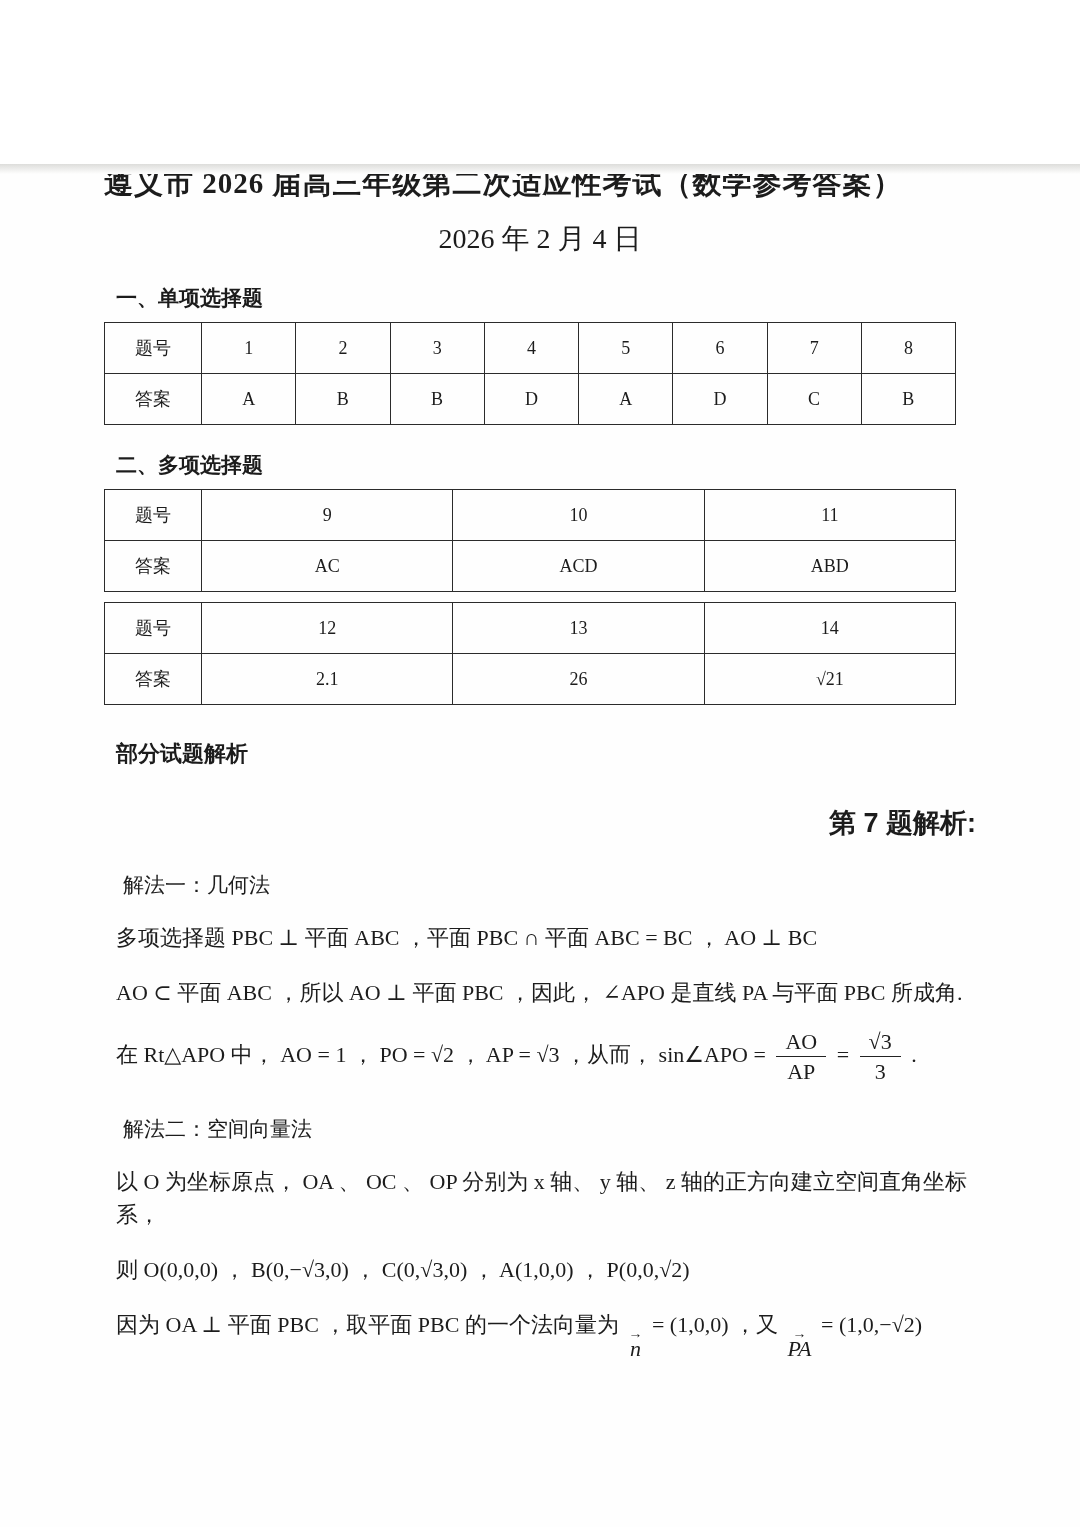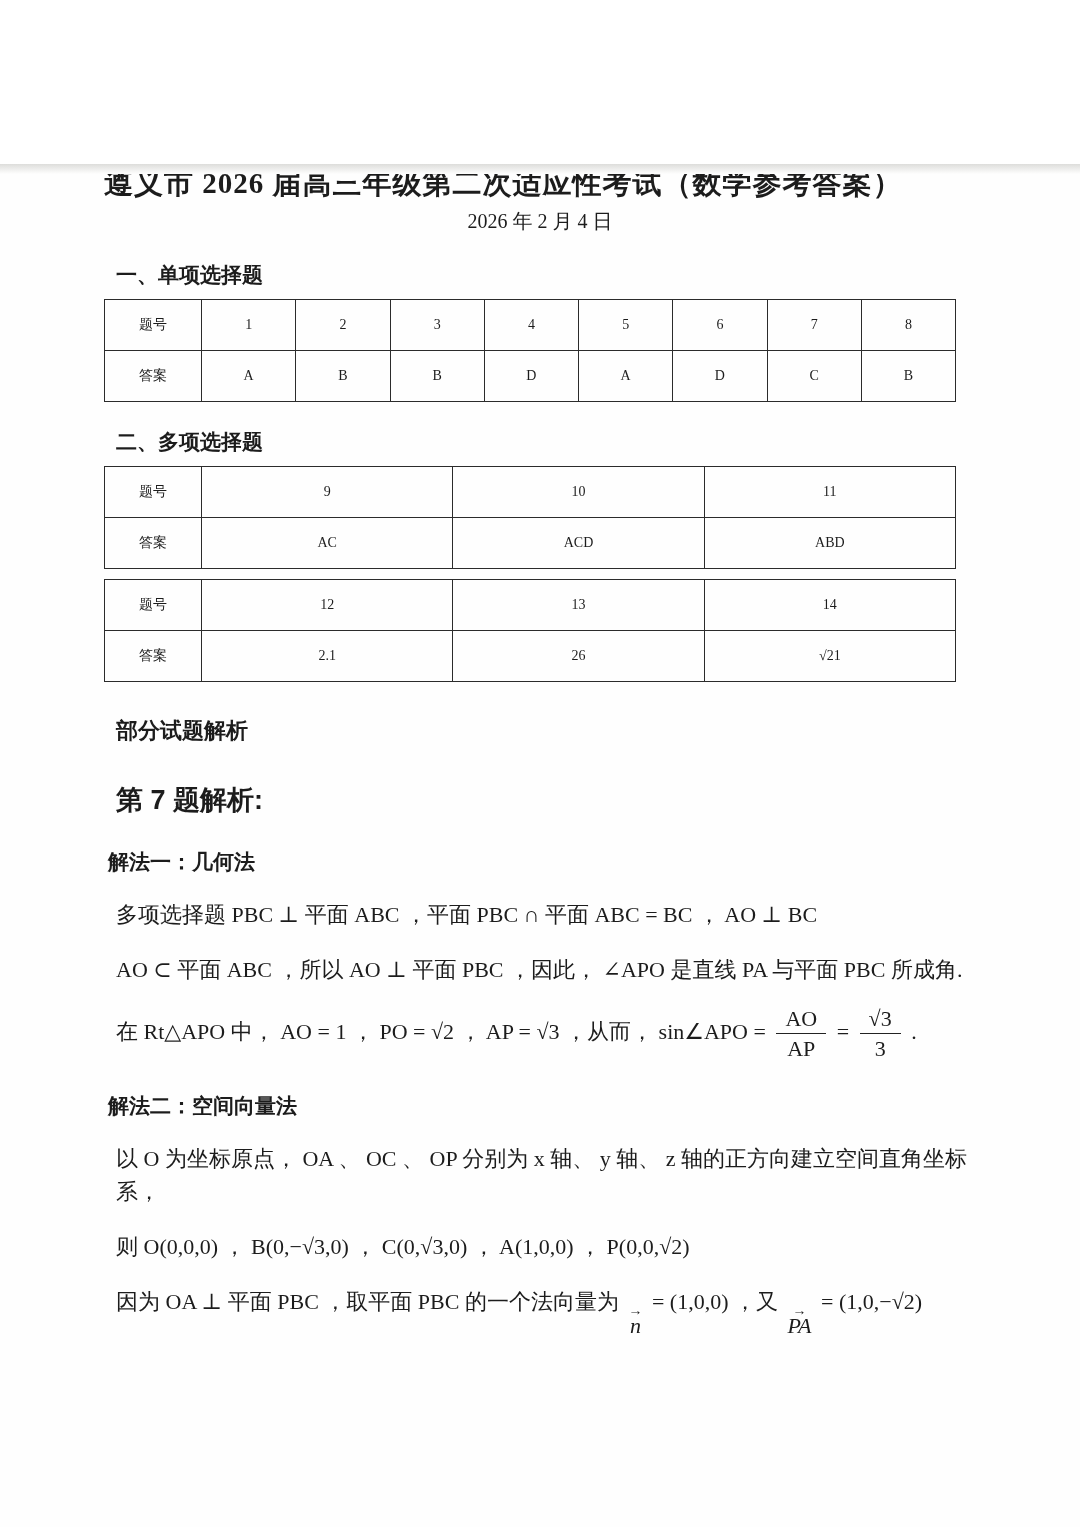--- a/index.html
+++ b/index.html
@@ -13,48 +13,48 @@
   .page::before{
     content:""; position:absolute; top:0; left:0; right:0; height:10px;
     background:linear-gradient(#dddddb,#fefefe); pointer-events:none;
   }
   .content { padding:0 104px; }
 
   .doc-title {
     margin-top:164px; 
     font-size:29px; font-weight:700; letter-spacing:1px;
   }
-  .doc-date { margin-top:4px; text-align:center; font-size:20px; }
+  .doc-date { margin-top:16px; text-align:center; font-size:28px; }
 
   .sec-heading {
     font-family:"Liberation Sans","DejaVu Sans",sans-serif;
     font-weight:700; font-size:21px; margin:26px 0 0 12px;
   }
 
   .ans-table {
     border-collapse:collapse; width:852px; margin-top:10px;
     table-layout:fixed;
   }
   .ans-table td {
     border:1.6px solid #2b2b2b; height:50px; text-align:center;
-    font-size:14px; padding:0; vertical-align:middle;
+    font-size:18px; padding:0; vertical-align:middle;
   }
   .ans-table td.lbl { width:96px; }
 
   .analysis-heading {
     font-family:"Liberation Sans","DejaVu Sans",sans-serif;
     font-weight:700; font-size:22px; margin:34px 0 0 12px;
   }
   .q7-heading {
     font-family:"Liberation Sans","DejaVu Sans",sans-serif;
-    font-weight:700; font-size:27px; margin:36px 0 0 12px;
+    font-weight:700; font-size:27px; margin:36px 0 0 12px;text-align:right;
   }
   .method-heading {
     font-family:"Liberation Sans","DejaVu Sans",sans-serif;
-    font-weight:700; font-size:21px; margin:30px 0 0 4px;
+    font-weight:400; font-size:21px; margin:30px 0 0 19px;
   }
 
   .para {
     font-size:22px; margin:22px 0 0 12px; line-height:1.5;
   }
   .math-line { margin-top:20px;font-family:Liberation Serif, serif; }
 
   .frac {
     display:inline-block; vertical-align:middle; text-align:center;
     line-height:1.15; margin:0 5px;

